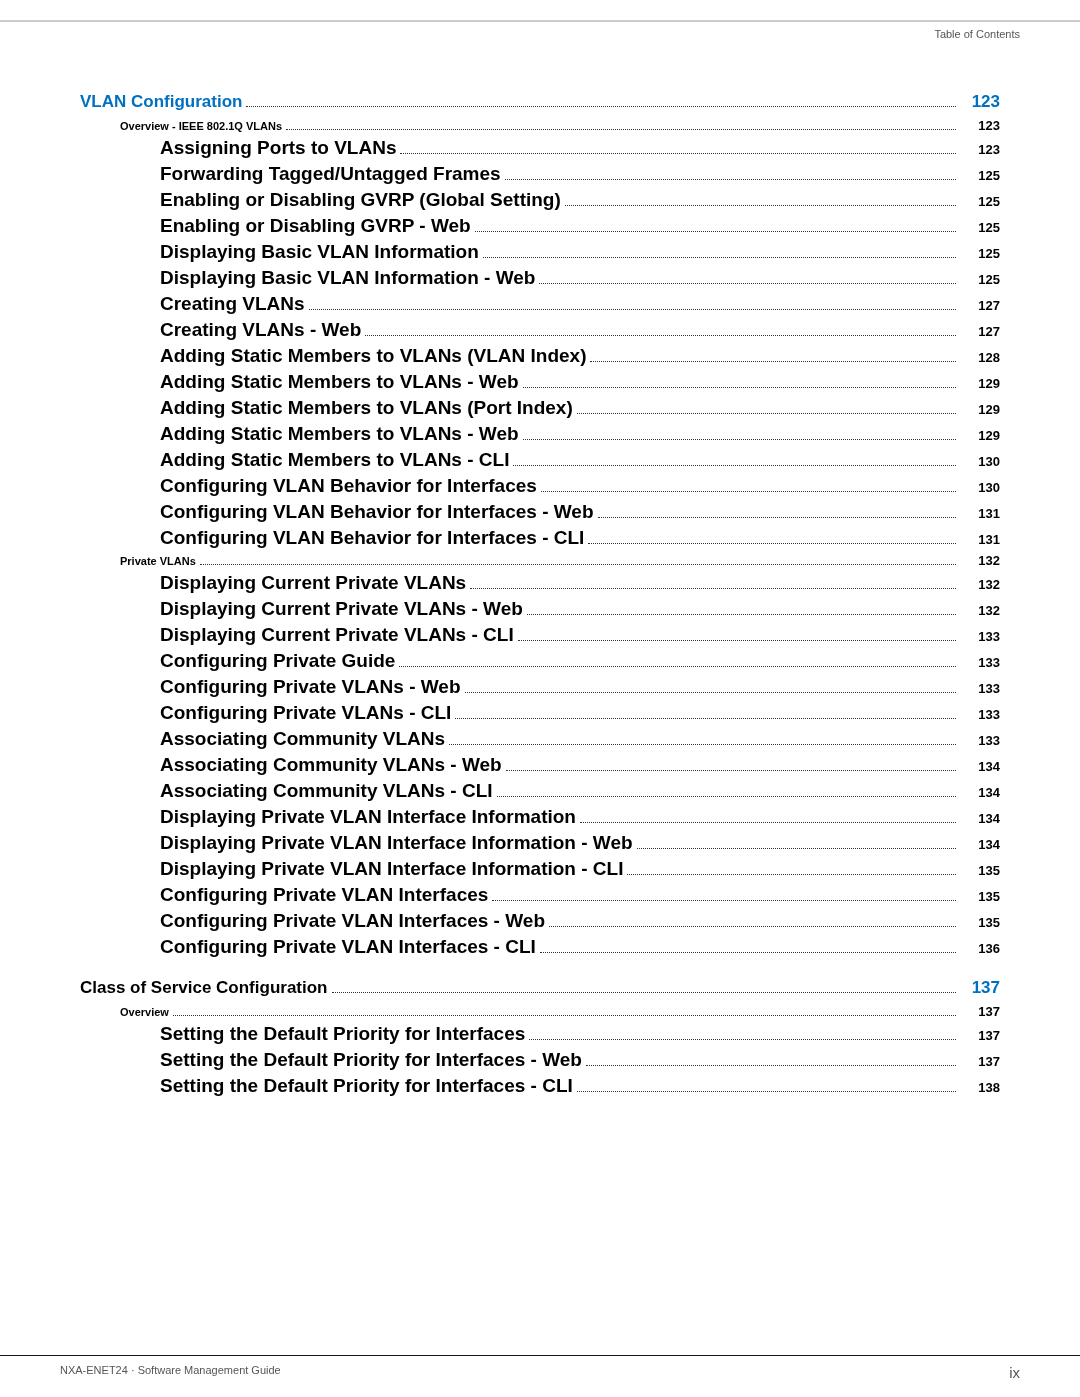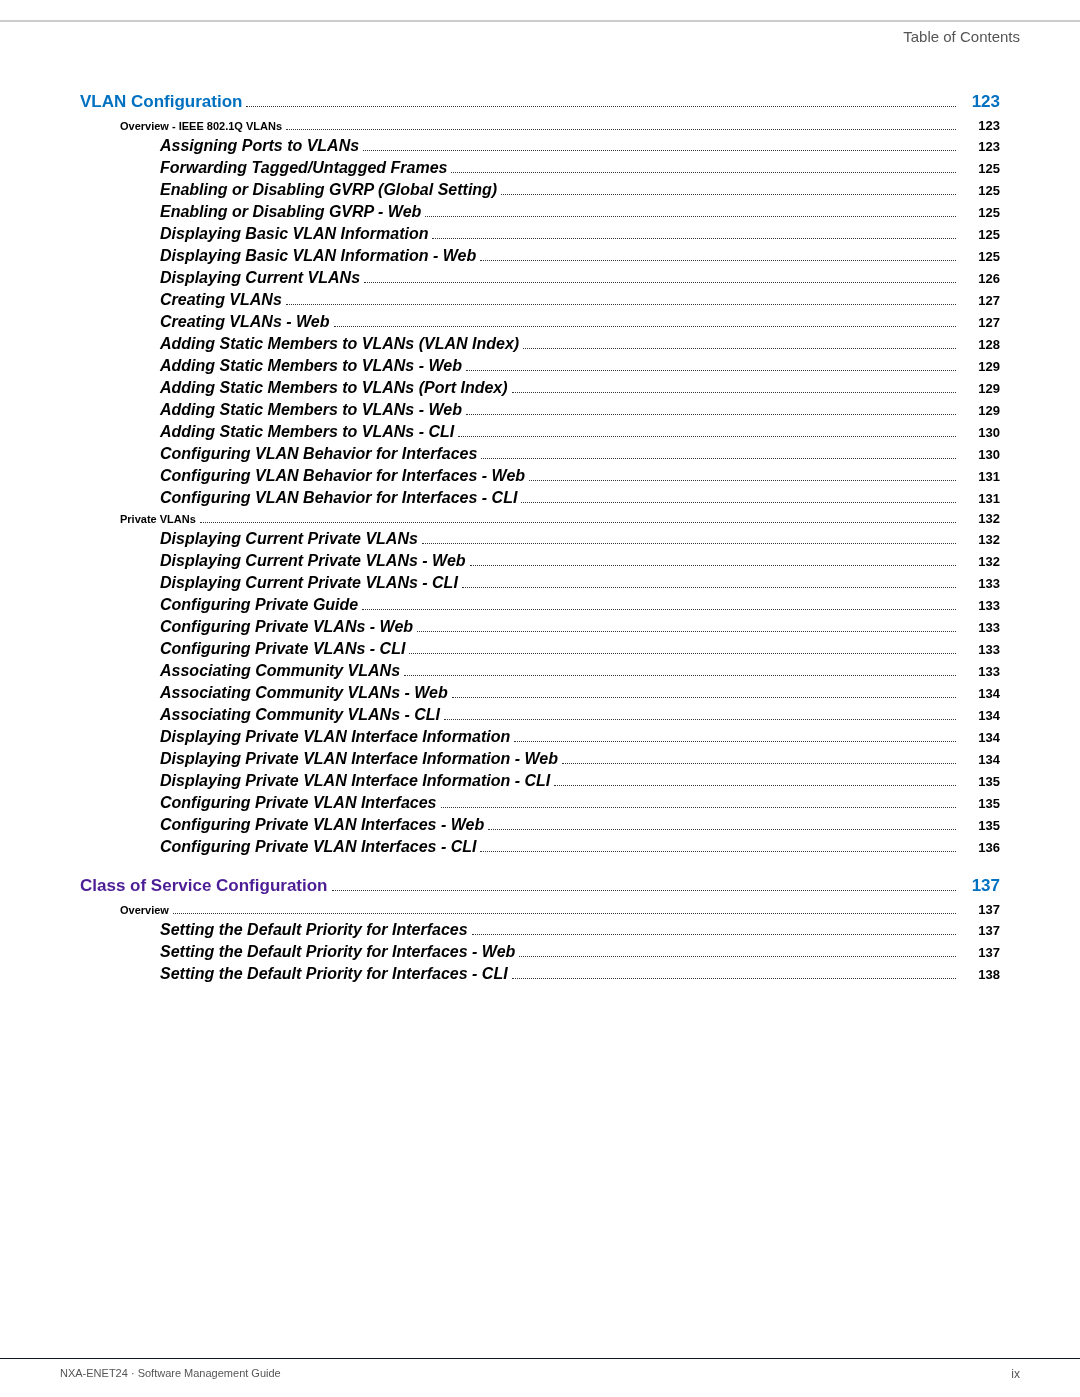--- a/index.html
+++ b/index.html
@@ -33,21 +33,21 @@
       position: absolute;
       top: 0;
       left: 0;
     }
 
     
     .header-area {
       position: absolute;
       top: 8px;
       right: 60px;
-      font-size: 15px;
+      font-size: 11px;
       color: #555555;
       font-style: normal;
       text-align: right;
     }
 
     
     .main-content {
       padding: 52px 80px 80px 80px;
       margin-top: 20px;
     }
@@ -118,26 +118,25 @@
     }
 
     .toc-section-h3 {
       display: flex;
       align-items: baseline;
       margin-bottom: 4px;
       padding-left: 80px;
     }
 
     .toc-section-h3 .toc-label {
-      font-size: 16px;
-      font-weight: bold;
-      color: #000000;
-      white-space: nowrap;
-      flex-shrink: 0;
-      font-style: italic;
+      font-size: 19px;
+      font-weight: bold;
+      color: #000000;
+      white-space: nowrap;
+      flex-shrink: 0;
     }
 
     .toc-section-h3 .toc-dots {
       flex: 1;
       border-bottom: 1px dotted #333333;
       margin: 0 4px;
       margin-bottom: 3px;
     }
 
     .toc-section-h3 .toc-page {
@@ -162,21 +161,21 @@
       border-top: 1px solid #0f172a;
       padding-top: 8px;
     }
 
     .footer-left {
       font-size: 11px;
       color: #555555;
     }
 
     .footer-right {
-      font-size: 12px;
+      font-size: 15px;
       color: #555555;
     }
 
     
     .toc-section-h1.blue .toc-label {
       color: #0070c0;
     }
 
     
     .toc-section-h1 .toc-page {
@@ -229,25 +228,20 @@
         <span class="toc-label">Displaying Basic VLAN Information</span>
         <span class="toc-dots"></span>
         <span class="toc-page">125</span>
       </div>
       <div class="toc-section-h3">
         <span class="toc-label">Displaying Basic VLAN Information - Web</span>
         <span class="toc-dots"></span>
         <span class="toc-page">125</span>
       </div>
       <div class="toc-section-h3">
-        <span class="toc-label">Displaying Current VLANs</span>
-        <span class="toc-dots"></span>
-        <span class="toc-page">126</span>
-      </div>
-      <div class="toc-section-h3">
         <span class="toc-label">Creating VLANs</span>
         <span class="toc-dots"></span>
         <span class="toc-page">127</span>
       </div>
       <div class="toc-section-h3">
         <span class="toc-label">Creating VLANs - Web</span>
         <span class="toc-dots"></span>
         <span class="toc-page">127</span>
       </div>
       <div class="toc-section-h3">
@@ -364,21 +358,21 @@
         <span class="toc-label">Configuring Private VLAN Interfaces - Web</span>
         <span class="toc-dots"></span>
         <span class="toc-page">135</span>
       </div>
       <div class="toc-section-h3">
         <span class="toc-label">Configuring Private VLAN Interfaces - CLI</span>
         <span class="toc-dots"></span>
         <span class="toc-page">136</span>
       </div>
       <div class="toc-section-h1 blue">
-        <span class="toc-label" style="color: #4c1d95;">Class of Service Configuration</span>
+        <span class="toc-label" style="color: #000000;">Class of Service Configuration</span>
         <span class="toc-dots"></span>
         <span class="toc-page" style="color: rgb(0, 112, 192);">137</span>
       </div>
       <div class="toc-section-h2">
         <span class="toc-label">Overview</span>
         <span class="toc-dots"></span>
         <span class="toc-page">137</span>
       </div>
       <div class="toc-section-h3">
         <span class="toc-label">Setting the Default Priority for Interfaces</span>

